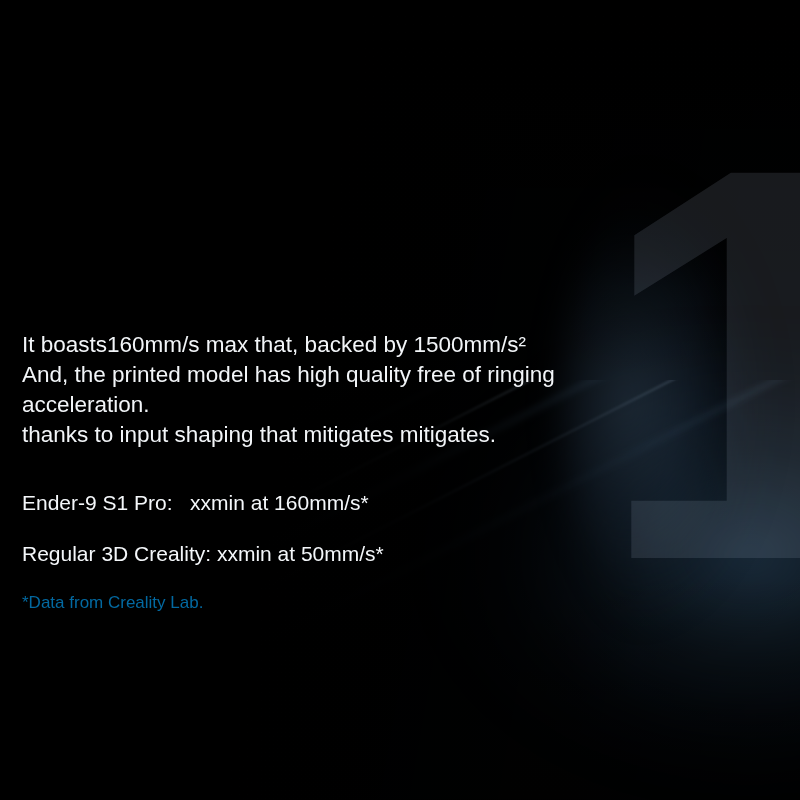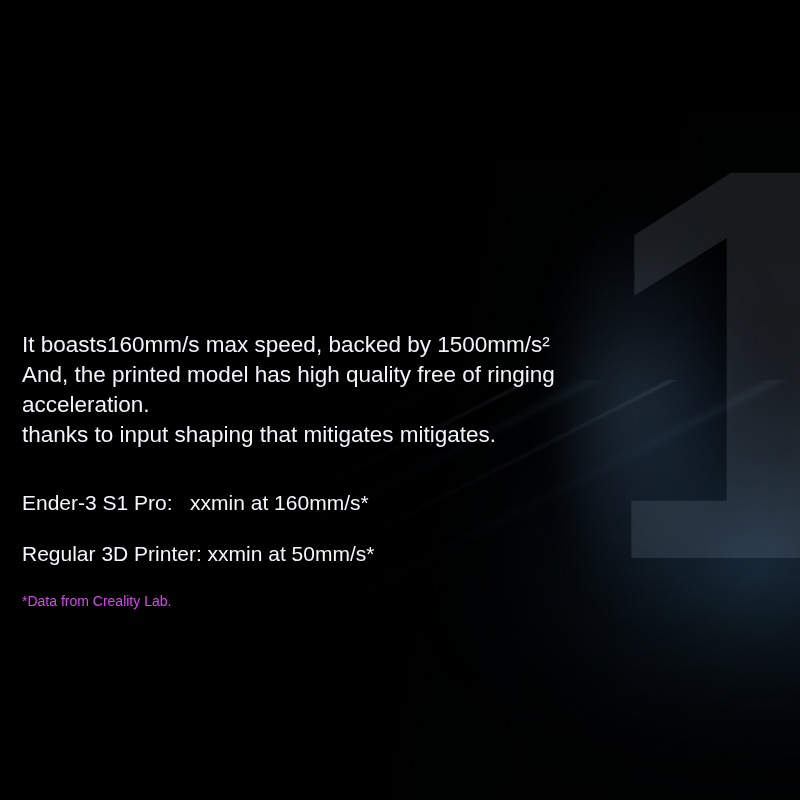--- a/index.html
+++ b/index.html
@@ -170,23 +170,23 @@
     font-size: 21px;
     font-weight: 400;
     color: #f4f7fa;
     line-height: 1;
     margin-bottom: 30px;
     white-space: pre;
   }
   .spec-line:last-child { margin-bottom: 0; }
 
   .footnote {
-    font-size: 14px;
+    font-size: 17px;
     font-weight: 400;
-    color: #d946ef;
+    color: #0369a1;
     line-height: 1;
     white-space: nowrap;
   }
 </style>
 </head>
 <body>
 
 <div class="stage">
 
   <div class="bg-base"></div>
@@ -206,26 +206,26 @@
 
   <div class="bg-vignette"></div>
   <div class="bg-vignette-top"></div>
 
   <div class="big-numeral">1</div>
 
   <div class="content">
 
 
     <p class="body-copy">
-      <span class="line">It boasts160mm/s max speed, backed by 1500mm/s²</span>
+      <span class="line">It boasts160mm/s max that, backed by 1500mm/s²</span>
       <span class="line">And, the printed model has high quality free of ringing</span>
       <span class="line">acceleration.</span>
       <span class="line">thanks to input shaping that mitigates mitigates.</span>
     </p>
 
     <div class="specs">
-      <div class="spec-line">Ender-3 S1 Pro:   xxmin at 160mm/s*</div>
-      <div class="spec-line">Regular 3D Printer: xxmin at 50mm/s*</div>
+      <div class="spec-line">Ender-9 S1 Pro:   xxmin at 160mm/s*</div>
+      <div class="spec-line">Regular 3D Creality: xxmin at 50mm/s*</div>
       <div class="footnote">*Data from Creality Lab.</div>
     </div>
 
   </div>
 </div>
 
 </body></html>

